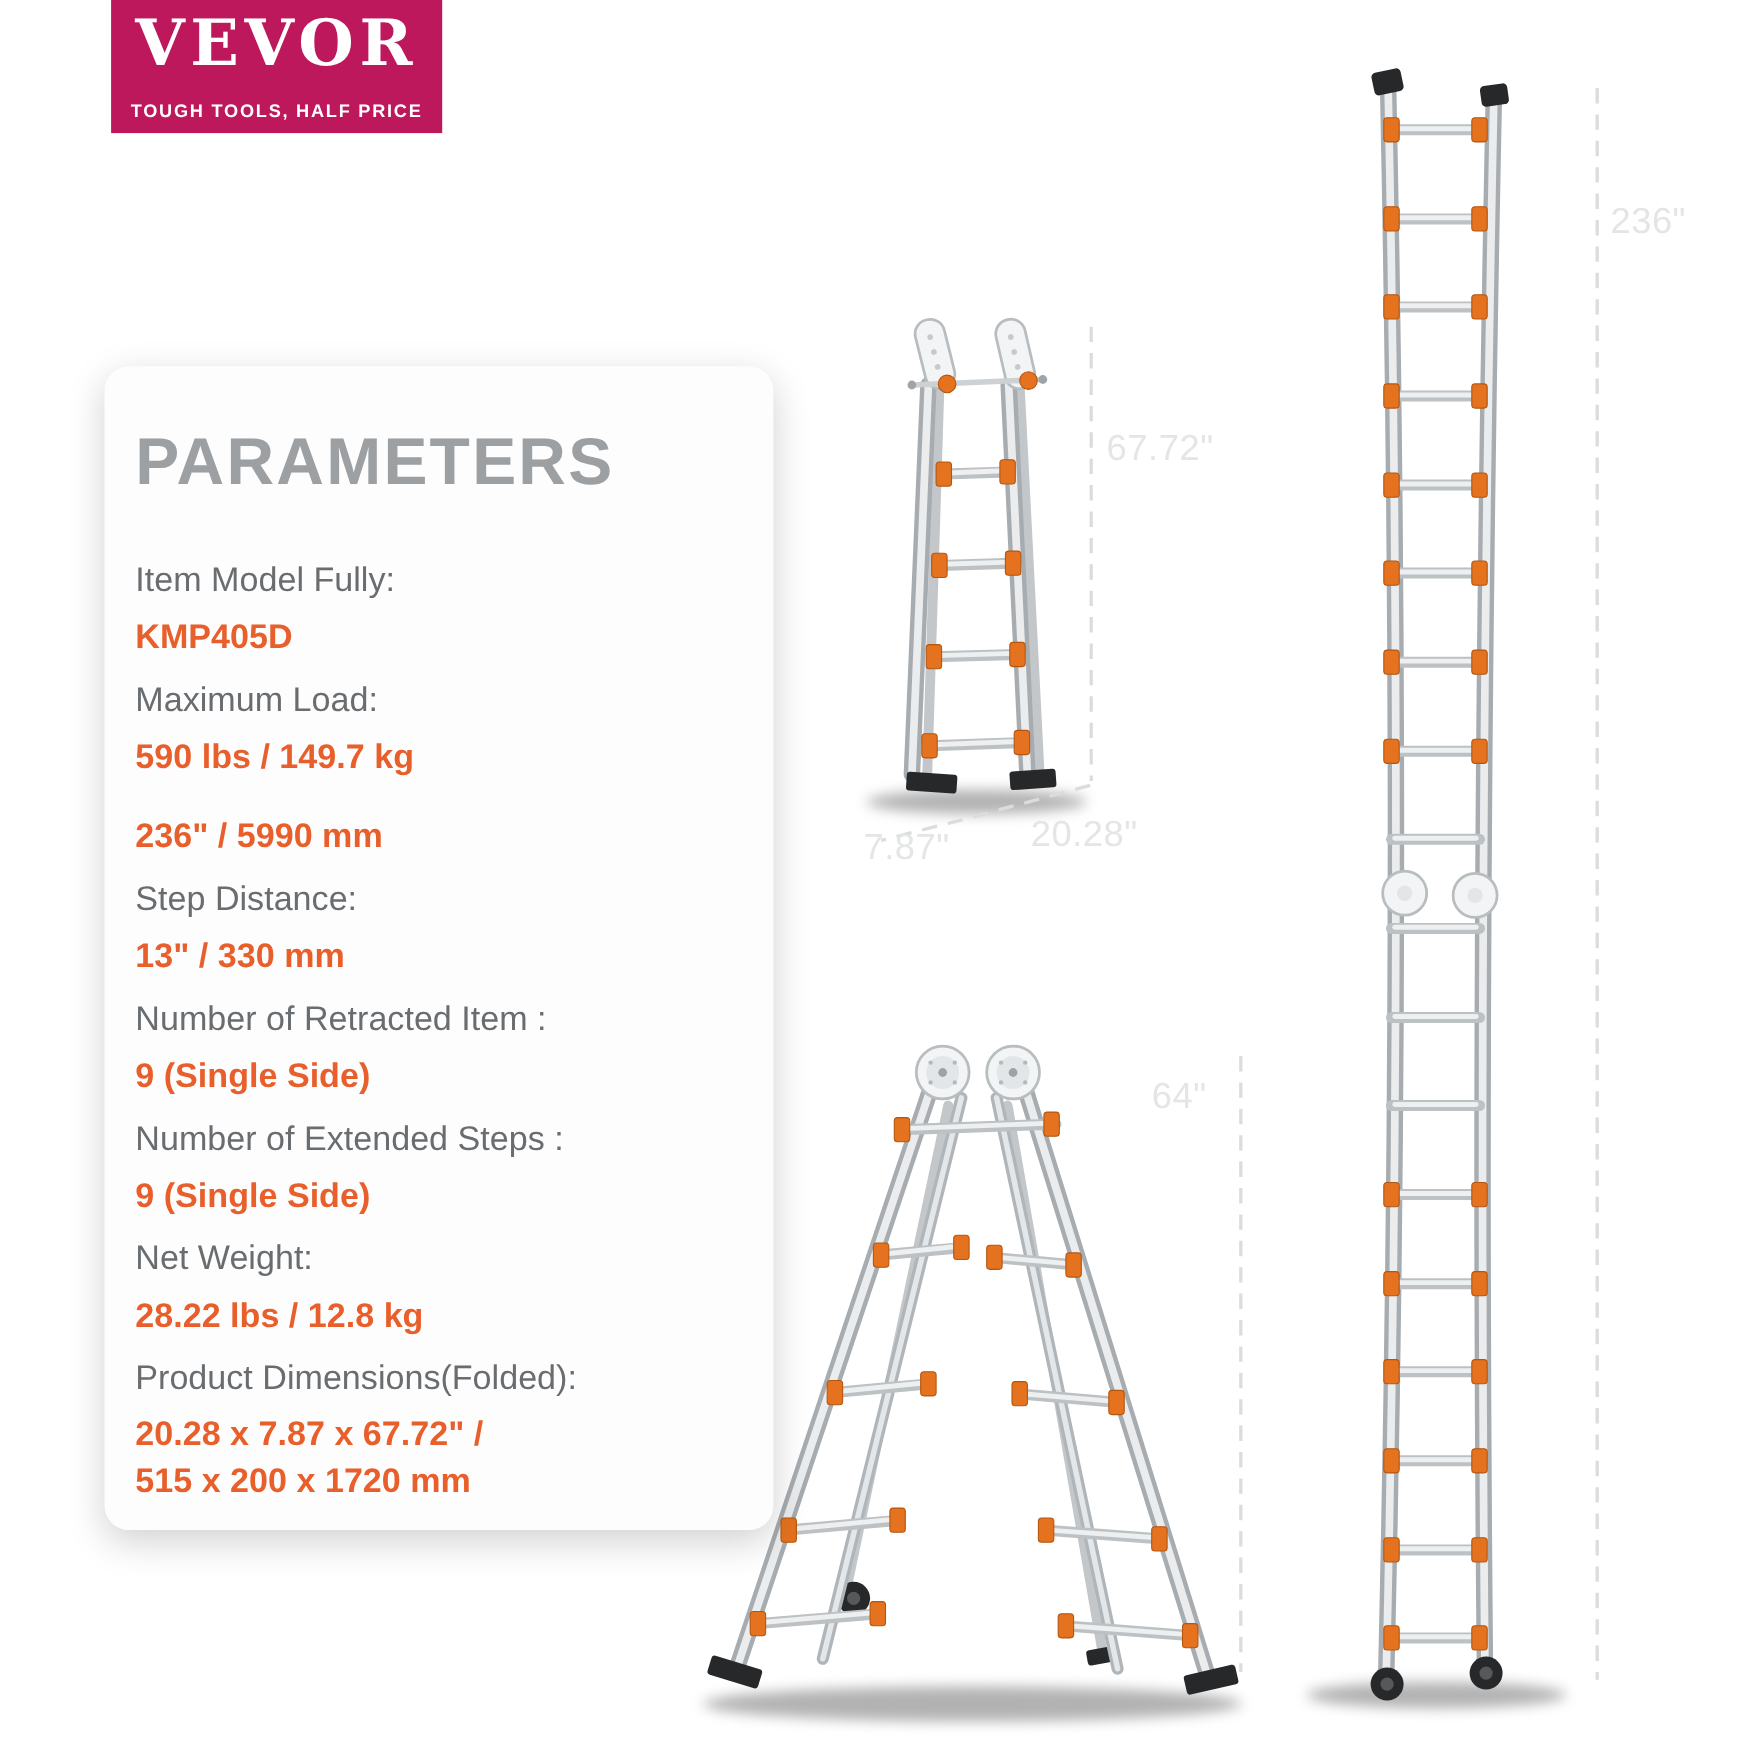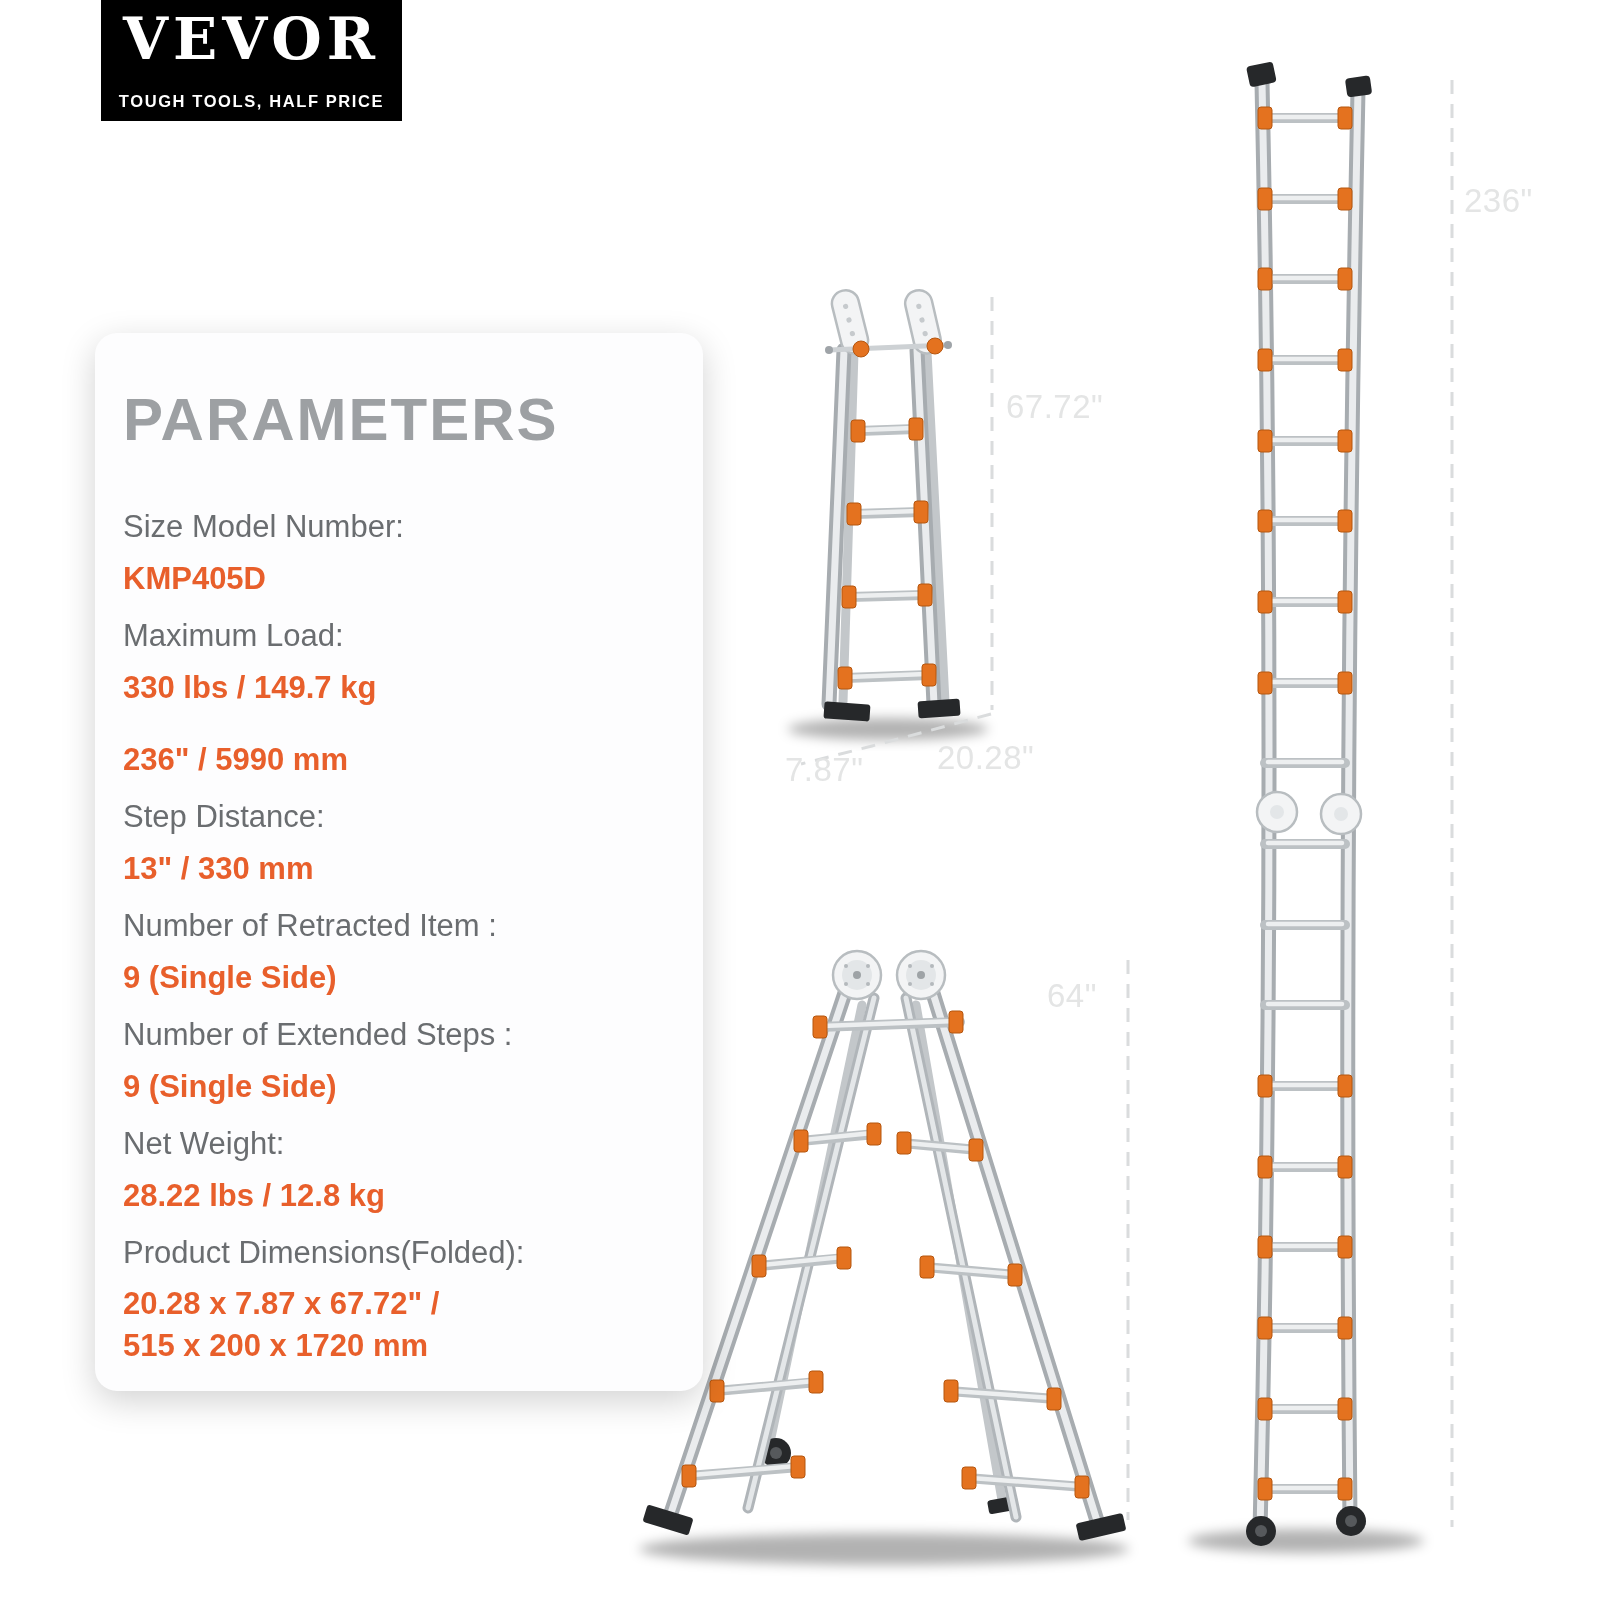--- a/index.html
+++ b/index.html
@@ -290,35 +290,35 @@
           <circle cx="932" cy="984" r="2" fill="#b4b9bc"></circle>
       </g>
 
       <g>
         <rect class="blackpart" x="644" y="1511" width="48" height="18" rx="3" transform="rotate(17 668 1520)"></rect>
         <rect class="blackpart" x="1077" y="1518" width="48" height="18" rx="3" transform="rotate(-13 1101 1527)"></rect>
       </g>
     </g>
   </svg>
 
-  <div class="logo" style="background:#000000;">
+  <div class="logo" style="background:#be185d;">
     <div class="logo-name">VEVOR</div>
     <div class="logo-tagline">TOUGH TOOLS, HALF PRICE</div>
   </div>
 
   <div class="panel">
     <h1 class="panel-title">PARAMETERS</h1>
     <div class="specs">
       <div class="spec-row">
-        <div class="spec-label">Size Model Number:</div>
+        <div class="spec-label">Item Model Fully:</div>
         <div class="spec-value">KMP405D</div>
       </div>
       <div class="spec-row">
         <div class="spec-label">Maximum Load:</div>
-        <div class="spec-value">330 lbs / 149.7 kg</div>
+        <div class="spec-value">590 lbs / 149.7 kg</div>
       </div>
       <div class="spec-row">
         <div class="spec-value">236" / 5990 mm</div>
       </div>
       <div class="spec-row">
         <div class="spec-label">Step Distance:</div>
         <div class="spec-value">13" / 330 mm</div>
       </div>
       <div class="spec-row">
         <div class="spec-label">Number of Retracted Item :</div>

